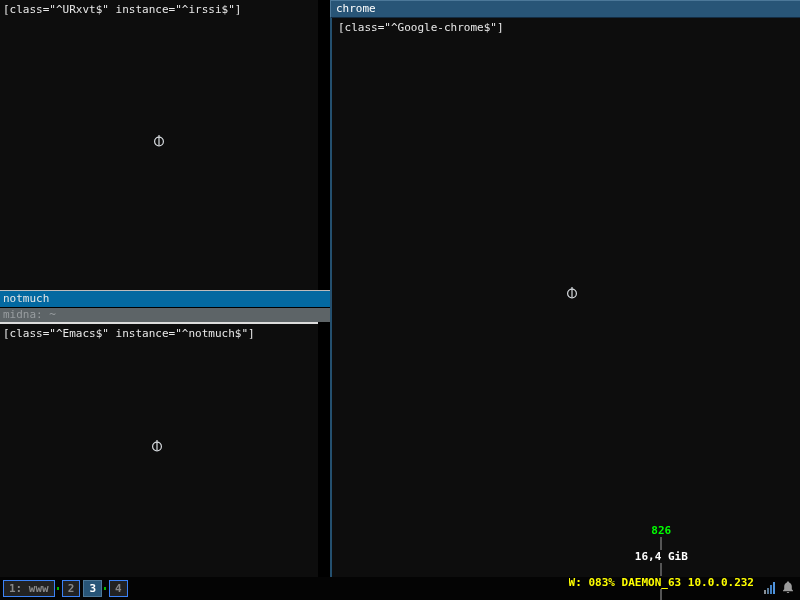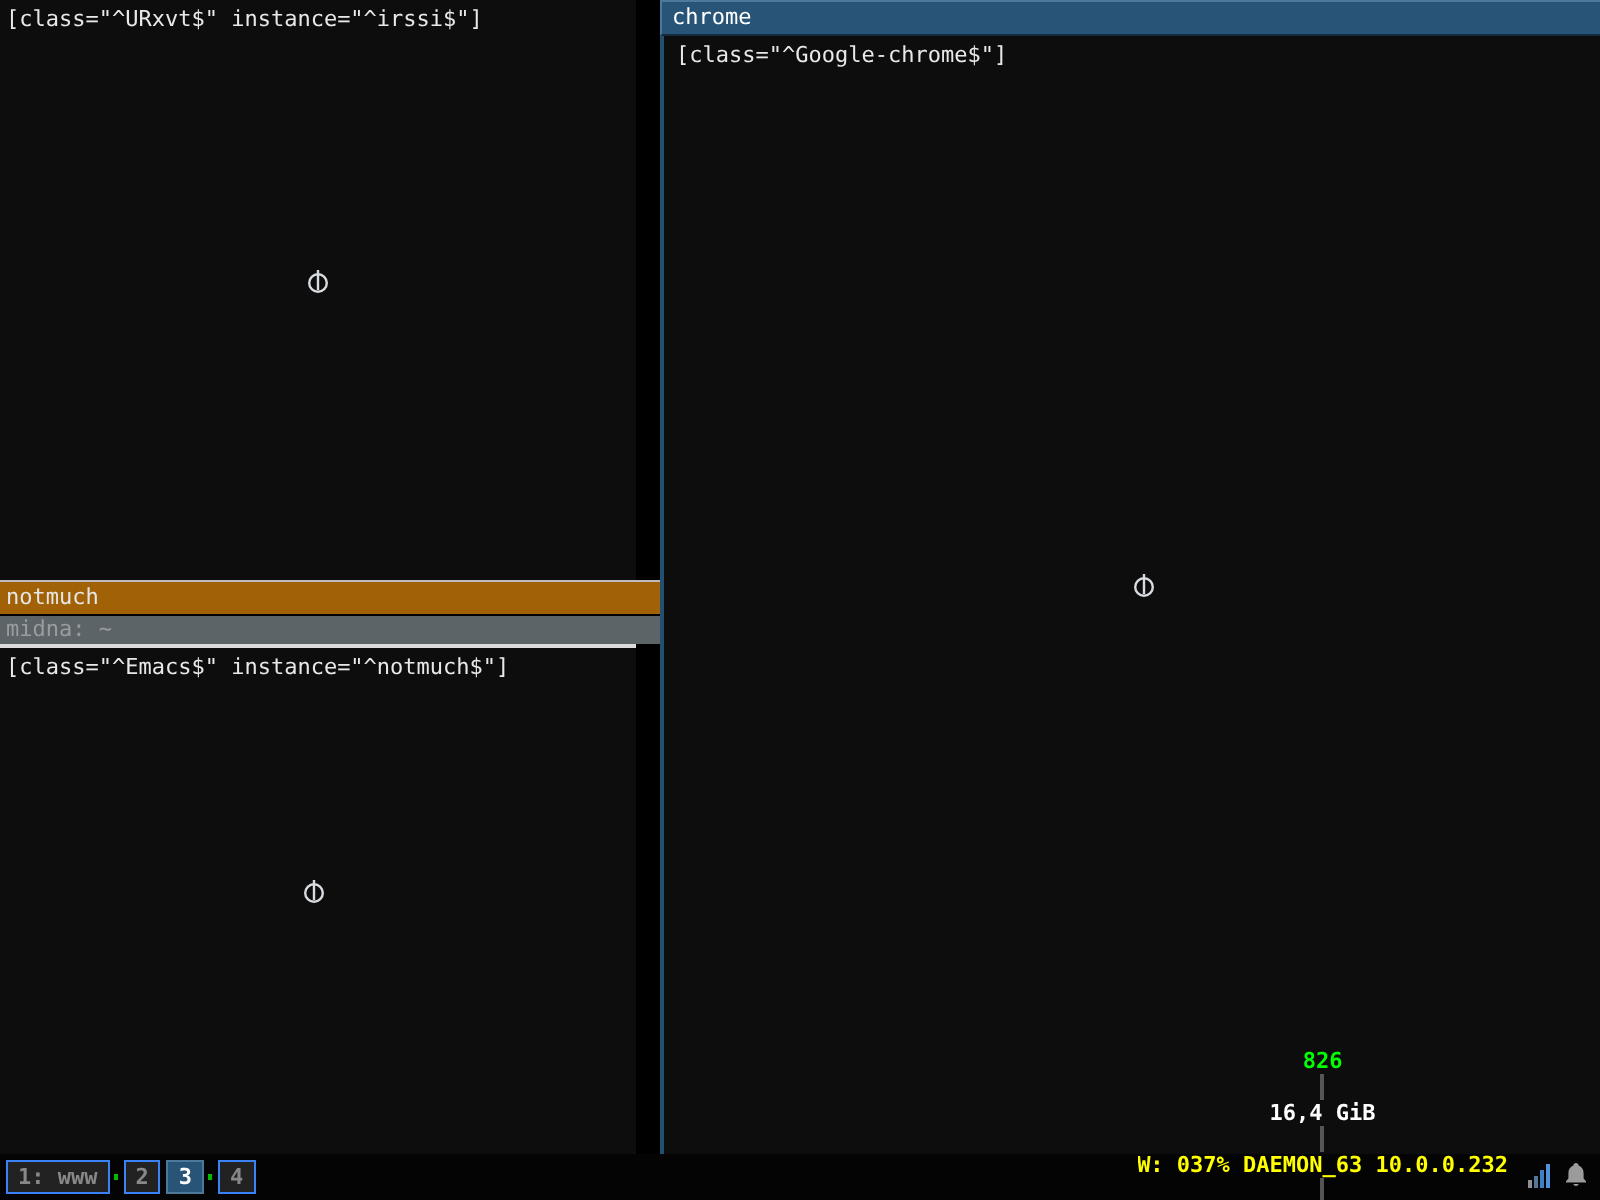--- a/index.html
+++ b/index.html
@@ -15,21 +15,21 @@
     color: #e8e8e8; font-size: 11px; white-space: pre; letter-spacing: 0;
   }
   .ph-icon { position: absolute; }
 
   
   #win-irssi { left: 0; top: 0; width: 318px; height: 290px; }
 
   
   #titlebar-notmuch {
     position: absolute; left: 0; top: 290px; width: 348px; height: 17px;
-    background: #a16207; border-top: 1px solid #bcbcbc;
+    background: #0369a1; border-top: 1px solid #bcbcbc;
     color: #e6e6e6; font-size: 11px; line-height: 15px; padding-left: 3px;
   }
   #titlebar-midna {
     position: absolute; left: 0; top: 308px; width: 352px; height: 14px;
     background: #5d6467; color: #989da0; font-size: 11px; line-height: 13px;
     padding-left: 3px;
   }
   #stack-split-line {
     position: absolute; left: 0; top: 322px; width: 318px; height: 2px;
     background: #dcdcdc;
@@ -128,21 +128,21 @@
         <div class="ws-btn">2</div>
         <div class="ws-btn focused">3</div>
         <div class="ws-dot"></div>
         <div class="ws-btn">4</div>
       </div>
     <div id="statusline">
         <span class="status-item" style="color: rgb(0, 255, 0);">826</span>
         <div class="status-sep"></div>
         <span class="status-item" style="color: rgb(255, 255, 255);">16,4 GiB</span>
         <div class="status-sep"></div>
-        <span class="status-item" style="color: rgb(255, 255, 0);">W: 037% DAEMON_63 10.0.0.232</span>
+        <span class="status-item" style="color: rgb(255, 255, 0);">W: 083% DAEMON_63 10.0.0.232</span>
         <div class="status-sep"></div>
         <span class="status-item" style="color: rgb(255, 0, 0);">E: midna</span>
         <div class="status-sep"></div>
         <div class="status-sep"></div>
         <span class="status-item" style="color: rgb(255, 255, 255);">♪: 96%</span>
       </div>
     <div id="tray">
       <div id="signal-icon">
         <div class="sbar sb1"></div>
           <div class="sbar sb2"></div>

